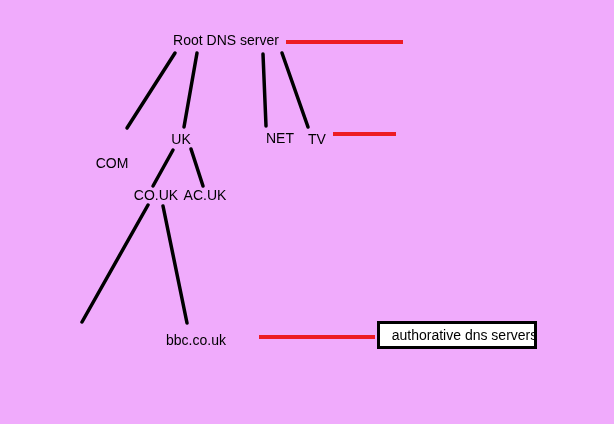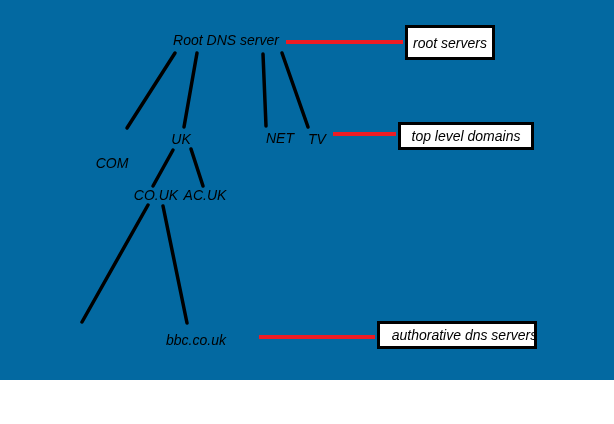--- a/index.html
+++ b/index.html
@@ -3,25 +3,24 @@
 <meta charset="utf-8">
 <style>
   html, body {
     margin: 0;
     padding: 0;
     background: #ffffff;
   }
   .canvas {
     position: relative;
     width: 614px;
-    height: 380px;
-    background: #0369a1;
+    height: 424px;
+    background: #f0abfc;
     font-family: "Liberation Sans", sans-serif;
     overflow: hidden;
-    font-style: italic;
   }
   .edges-svg {
     position: absolute;
     left: 0;
     top: 0;
     width: 614px;
     height: 424px;
   }
   .node-label {
     position: absolute;
@@ -67,23 +66,17 @@
 
   <div class="node-label" style="left:226px; top:40px;">Root DNS server</div>
   <div class="node-label" style="left:112px; top:139px;margin-top:24px;">COM</div>
   <div class="node-label" style="left:181px; top:139px;">UK</div>
   <div class="node-label" style="left:280px; top:138px;">NET</div>
   <div class="node-label" style="left:317px; top:139px;">TV</div>
   <div class="node-label" style="left:156px; top:195px;">CO.UK</div>
   <div class="node-label" style="left:205px; top:195px;">AC.UK</div>
   <div class="node-label" style="left:196px; top:340px;">bbc.co.uk</div>
 
-  <div class="callout-box" style="left:405px; top:25px;  width:90px;  height:35px;">
-    <span>root servers</span>
-  </div>
-  <div class="callout-box" style="left:398px; top:122px; width:136px; height:28px;">
-    <span>top level domains</span>
-  </div>
   <div class="callout-box" style="left:377px; top:321px; width:160px; height:28px;padding-left:15px;">
     <span>authorative dns servers</span>
   </div>
 
 </div>
 
 </body></html>

